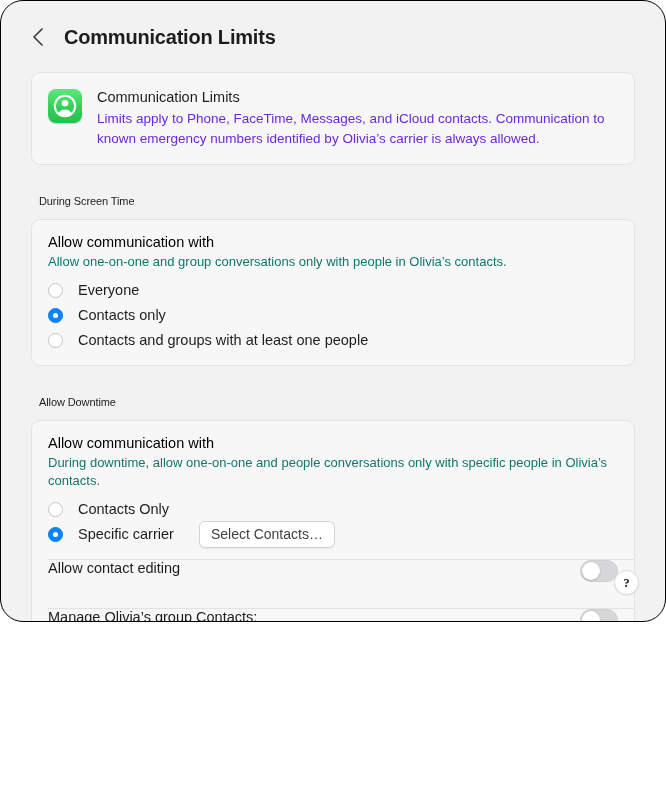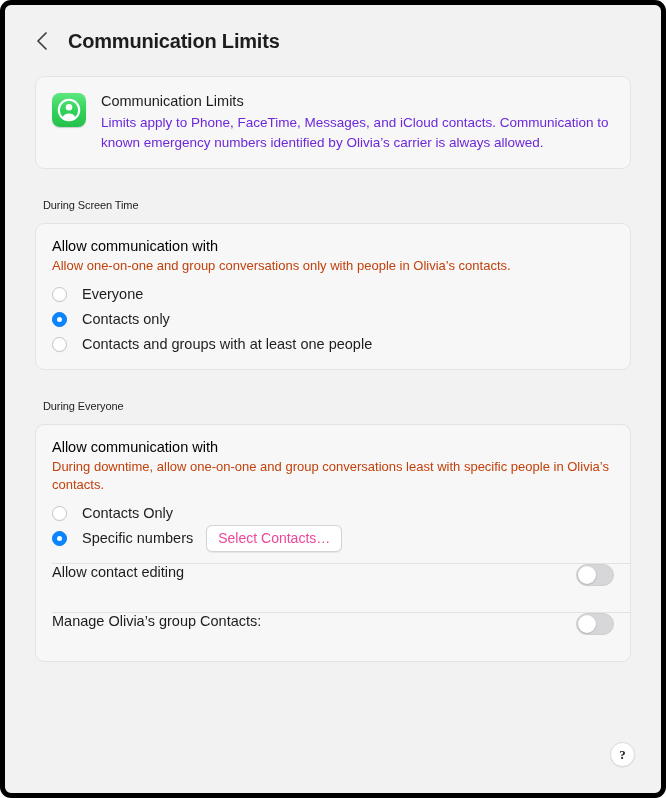--- a/index.html
+++ b/index.html
@@ -11,25 +11,25 @@
     height: 798px;
     font-family: "Liberation Sans", sans-serif;
     background: #ffffff;
     overflow: hidden;
     -webkit-font-smoothing: antialiased;
   }
 
   .window {
     position: relative;
     width: 666px;
-    height: 798px;
+    height: 622px;
     box-sizing: border-box;
     background: #f2f2f2;
-    border-radius: 11px;
-    border: 5px solid #000000;
+    border-radius: 23px;
+    border: 1px solid #000000;
     overflow: hidden;
   }
 
   
   .header {
     display: flex;
     align-items: center;
     padding: 22px 0 0 22px;
     height: 50px;
     box-sizing: border-box;
@@ -114,21 +114,21 @@
   .card-body {
     padding: 13px 16px 12px 16px;
   }
   .group-label {
     font-size: 14.5px;
     color: #000000;
     line-height: 19px;
   }
   .group-desc {
     font-size: 13px;
-    color: #c2410c;
+    color: #0f766e;
     line-height: 18.5px;
     margin-top: 1px;
     max-width: 565px;
   }
 
   
   .radio-list {
     margin-top: 6px;
   }
   .radio-row {
@@ -161,27 +161,27 @@
     border-radius: 50%;
     background: #ffffff;
   }
   .radio-label {
     font-size: 14.5px;
     color: #1d1d1f;
     margin-left: 15px;
     white-space: nowrap;
   }
   .select-btn {
-    margin-left: 13px;
+    margin-left: 25px;
     background: #ffffff;
     border: 1px solid #d4d4d4;
     border-radius: 6px;
     font-family: "Liberation Sans", sans-serif;
     font-size: 14px;
-    color: #ec4899;
+    color: #404040;
     padding: 4px 11px 5px 11px;
     box-shadow: 0 0.5px 1px rgba(0,0,0,0.07);
     cursor: default;
     white-space: nowrap;
   }
 
   
   .divider {
     height: 1px;
     background: #e2e2e2;
@@ -286,33 +286,33 @@
           <span class="radio-label">Contacts only</span>
         </div>
         <div class="radio-row">
           <span class="radio"></span>
           <span class="radio-label">Contacts and groups with at least one people</span>
         </div>
       </div>
     </div>
   </div>
 
-  <div class="section-title">During Everyone</div>
+  <div class="section-title">Allow Downtime</div>
   <div class="card settings-card">
     <div class="card-body">
       <div class="group-label">Allow communication with</div>
-      <div class="group-desc">During downtime, allow one-on-one and group conversations least with specific people in Olivia’s contacts.</div>
+      <div class="group-desc">During downtime, allow one-on-one and people conversations only with specific people in Olivia’s contacts.</div>
       <div class="radio-list">
         <div class="radio-row">
           <span class="radio"></span>
           <span class="radio-label">Contacts Only</span>
         </div>
         <div class="radio-row">
           <span class="radio checked"></span>
-          <span class="radio-label">Specific numbers</span>
+          <span class="radio-label">Specific carrier</span>
           <button class="select-btn">Select Contacts…</button>
         </div>
       </div>
     </div>
 
     <div class="divider"></div>
     <div class="toggle-row">
       <span class="toggle-label">Allow contact editing</span>
       <span class="switch">
         <span class="knob"></span>

